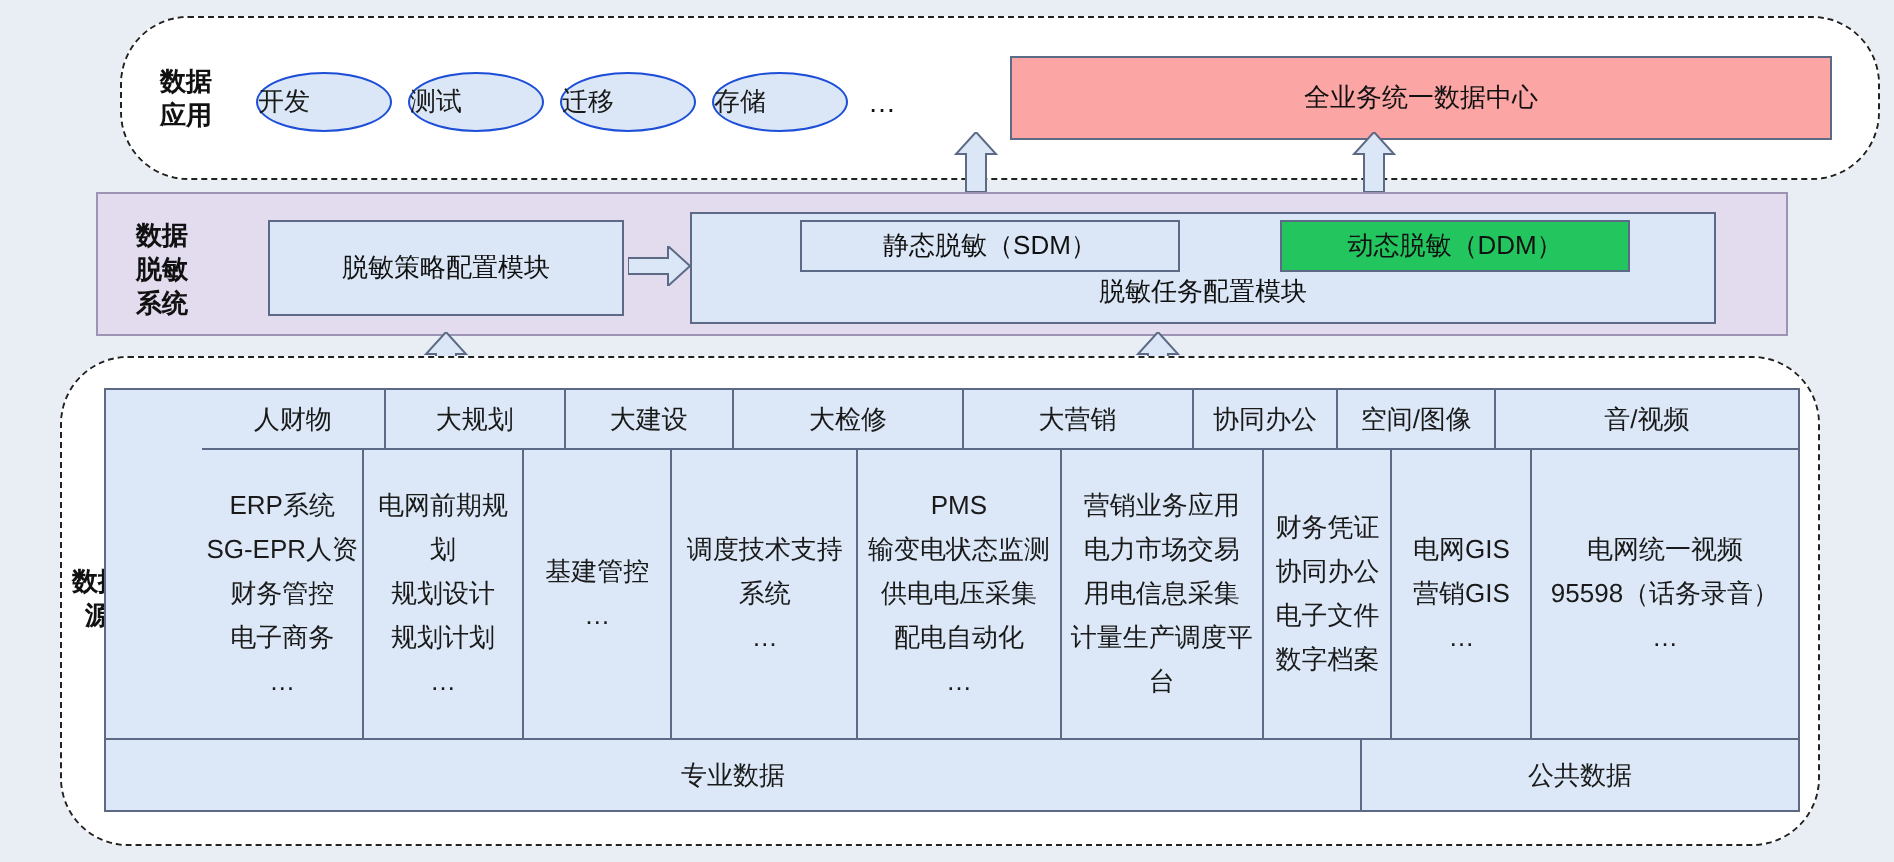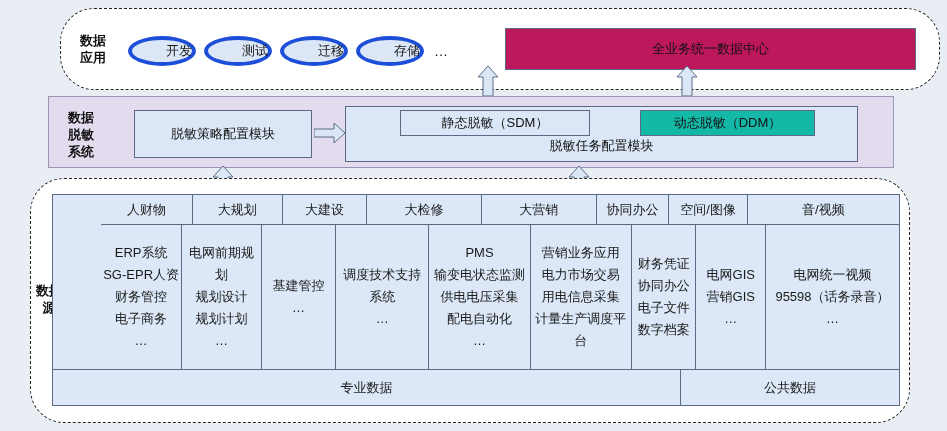--- a/index.html
+++ b/index.html
@@ -45,26 +45,26 @@
     align-items: center;
     justify-content: center;
     text-align: center;
     font-size: 13px;
     color: #111;
   }
 
   .pill {
     position: absolute;
     box-sizing: border-box;
-    border: 4px solid #1d4ed8;
+    border: 1px solid #1d4ed8;
     border-radius: 50%/50%;
     background: #dbe7f6;
     display: flex;
     align-items: center;
-    justify-content: flex-end;
+    justify-content: flex-start;
     font-size: 13px;
   }
 
   .ellipsis-dots {
     position: absolute;
     font-size: 14px;
     color: #111;
   }
 
   
@@ -78,21 +78,21 @@
   #top-band-label {
     left: 66px;
     top: 32px;
     width: 54px;
   }
   #data-center-box {
     left: 505px;
     top: 28px;
     width: 411px;
     height: 42px;
-    background: #be185d;
+    background: #fca5a5;
     border-color: #5d6a86;
   }
 
   
   #mid-band {
     position: absolute;
     left: 48px;
     top: 96px;
     width: 846px;
     height: 72px;
@@ -126,21 +126,21 @@
     top: 110px;
     width: 190px;
     height: 26px;
     background: #dbe7f6;
   }
   #ddm-box {
     left: 640px;
     top: 110px;
     width: 175px;
     height: 26px;
-    background: #14b8a6;
+    background: #22c55e;
   }
 
   
   #bottom-band {
     left: 30px;
     top: 178px;
     width: 880px;
     height: 245px;
     background: #ffffff;
   }

